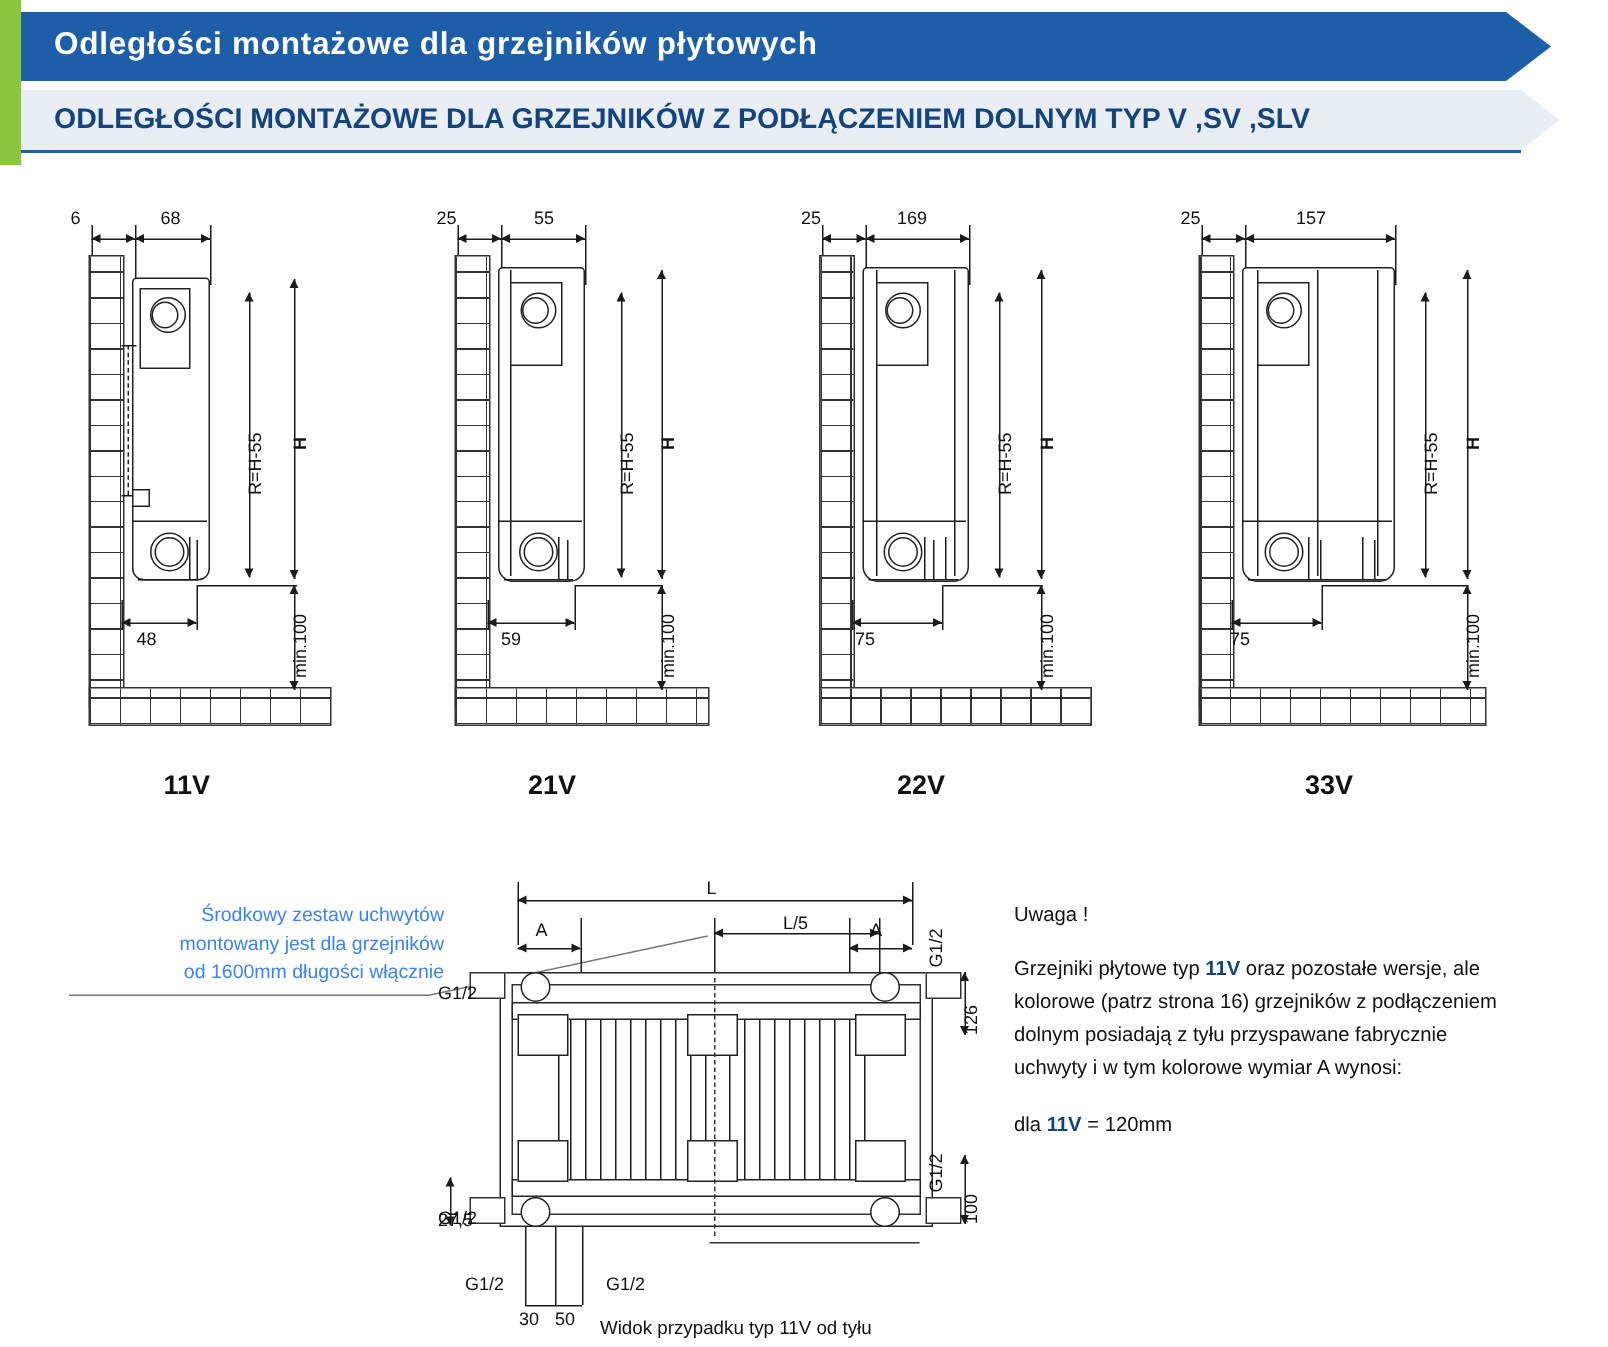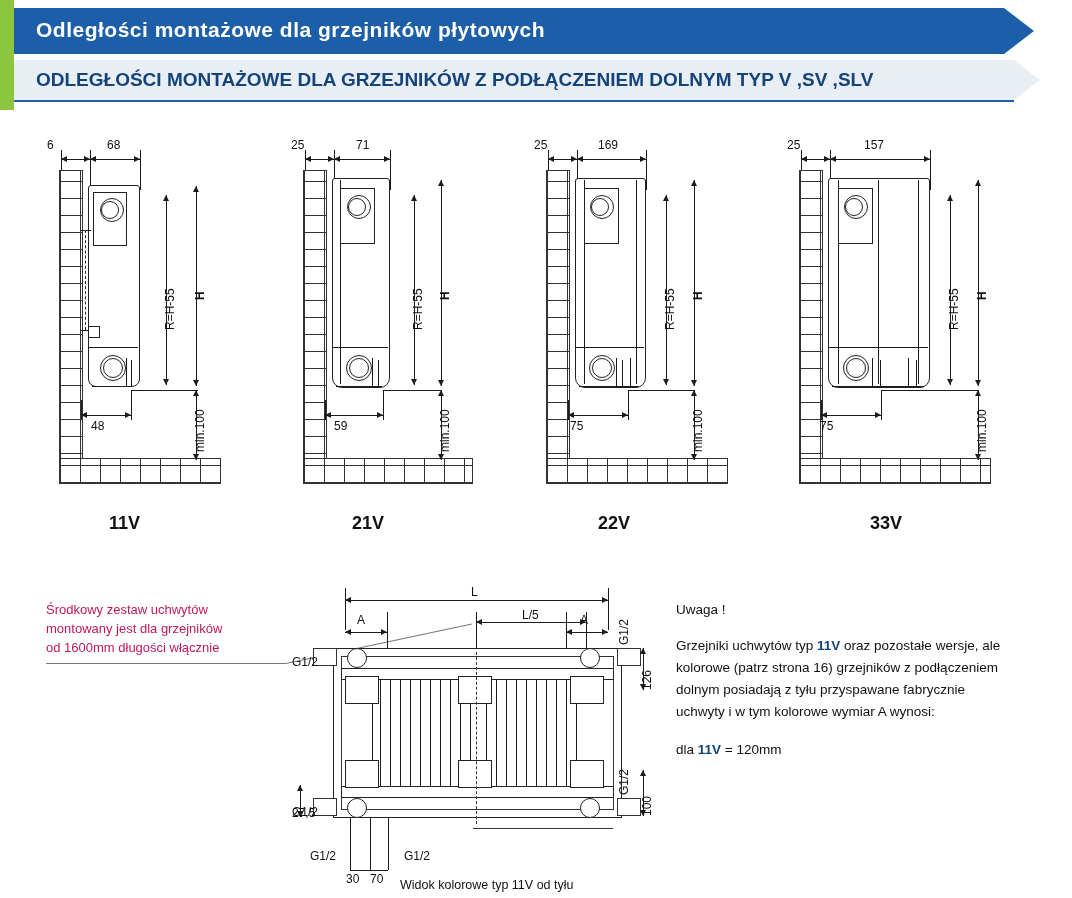--- a/index.html
+++ b/index.html
@@ -77,21 +77,21 @@
   .rad{position:absolute;border:1.5px solid #222;background:#fff;}
   .radtop{position:absolute;border:1.5px solid #222;background:#fff;}
   .valve{position:absolute;border:1.5px solid #222;border-radius:50%;background:#fff;}
   .arrowR{position:absolute;width:0;height:0;border-top:3px solid transparent;border-bottom:3px solid transparent;border-left:6px solid #1b1b1b;}
   .arrowL{position:absolute;width:0;height:0;border-top:3px solid transparent;border-bottom:3px solid transparent;border-right:6px solid #1b1b1b;}
   .arrowU{position:absolute;width:0;height:0;border-left:3px solid transparent;border-right:3px solid transparent;border-bottom:6px solid #1b1b1b;}
   .arrowD{position:absolute;width:0;height:0;border-left:3px solid transparent;border-right:3px solid transparent;border-top:6px solid #1b1b1b;}
 
   
   .note{position:absolute;font-size:13.5px;color:#111;line-height:19px;white-space:nowrap;}
-  .noteL{position:absolute;font-size:13px;color:#be185d;line-height:19px;}
+  .noteL{position:absolute;font-size:13px;color:#3b82f6;line-height:19px;text-align:right;}
   .blue{color:#14447c;font-weight:bold;}
   .cap{position:absolute;font-size:12.5px;color:#111;white-space:nowrap;}
 </style>
 </head>
 <body>
 
 <div class="page">
 
   <div class="green-stripe"></div>
 
@@ -167,21 +167,21 @@
     <div class="ln vl" style="left:305px;top:150px;height:40px;"></div>
     <div class="ln vl" style="left:334px;top:150px;height:40px;"></div>
     <div class="ln vl" style="left:390px;top:150px;height:40px;"></div>
     <div class="ln hl" style="left:305px;top:159px;width:29px;"></div>
     <div class="ln hl" style="left:334px;top:159px;width:56px;"></div>
     <div class="arrowL" style="left:305px;top:156px;"></div>
     <div class="arrowR" style="left:328px;top:156px;"></div>
     <div class="arrowL" style="left:334px;top:156px;"></div>
     <div class="arrowR" style="left:384px;top:156px;"></div>
     <div class="lbl" style="left:291px;top:138px;">25</div>
-    <div class="lbl" style="left:356px;top:138px;">71</div>
+    <div class="lbl" style="left:356px;top:138px;">55</div>
 
     <div class="wall" style="left:303px;top:170px;width:22px;height:300px;"></div>
     <div class="floor" style="left:303px;top:458px;width:168px;height:24px;"></div>
 
     <div class="rad" style="left:332px;top:178px;width:56px;height:208px;border-radius:3px 3px 10px 10px;"></div>
     <div class="ln vl" style="left:340px;top:180px;height:204px;"></div>
     <div class="radtop" style="left:340px;top:188px;width:33px;height:54px;"></div>
     <div class="valve" style="left:347px;top:195px;width:22px;height:22px;"></div>
     <div class="valve" style="left:348px;top:198px;width:16px;height:16px;"></div>
     <div class="valve" style="left:346px;top:355px;width:24px;height:24px;"></div>
@@ -431,31 +431,31 @@
     <div class="lbl" style="left:292px;top:806px;">27,5</div>
 
     <div class="lbl" style="left:310px;top:849px;">G1/2</div>
     <div class="lbl" style="left:404px;top:849px;">G1/2</div>
     <div class="ln vl" style="left:350px;top:818px;height:52px;"></div>
     <div class="ln vl" style="left:370px;top:818px;height:52px;"></div>
     <div class="ln vl" style="left:388px;top:818px;height:52px;"></div>
     <div class="ln hl" style="left:350px;top:870px;width:20px;"></div>
     <div class="ln hl" style="left:370px;top:870px;width:18px;"></div>
     <div class="lbl" style="left:346px;top:872px;">30</div>
-    <div class="lbl" style="left:370px;top:872px;">70</div>
+    <div class="lbl" style="left:370px;top:872px;">50</div>
 
     <div class="ln vl" style="left:476px;top:652px;height:172px;border-left:1px dashed #333;background:transparent;"></div>
     <div class="ln hl" style="left:473px;top:828px;width:140px;background:#333;"></div>
 
-    <div class="cap" style="left:400px;top:878px;">Widok kolorowe typ 11V od tyłu</div>
+    <div class="cap" style="left:400px;top:878px;">Widok przypadku typ 11V od tyłu</div>
   </div>
 
   <div class="note" style="left:676px;top:600px;">Uwaga !</div>
   <div class="note" style="left:676px;top:636px;">
-    <span>Grzejniki uchwytów typ </span><span class="blue">11V</span><span> oraz pozostałe wersje, ale</span>
+    <span>Grzejniki płytowe typ </span><span class="blue">11V</span><span> oraz pozostałe wersje, ale</span>
   </div>
   <div class="note" style="left:676px;top:658px;">kolorowe (patrz strona 16) grzejników z podłączeniem</div>
   <div class="note" style="left:676px;top:680px;">dolnym posiadają z tyłu przyspawane fabrycznie</div>
   <div class="note" style="left:676px;top:702px;">uchwyty i w tym kolorowe wymiar A wynosi:</div>
   <div class="note" style="left:676px;top:740px;">
     <span>dla </span><span class="blue">11V</span><span> = 120mm</span>
   </div>
 
 </div>
 

